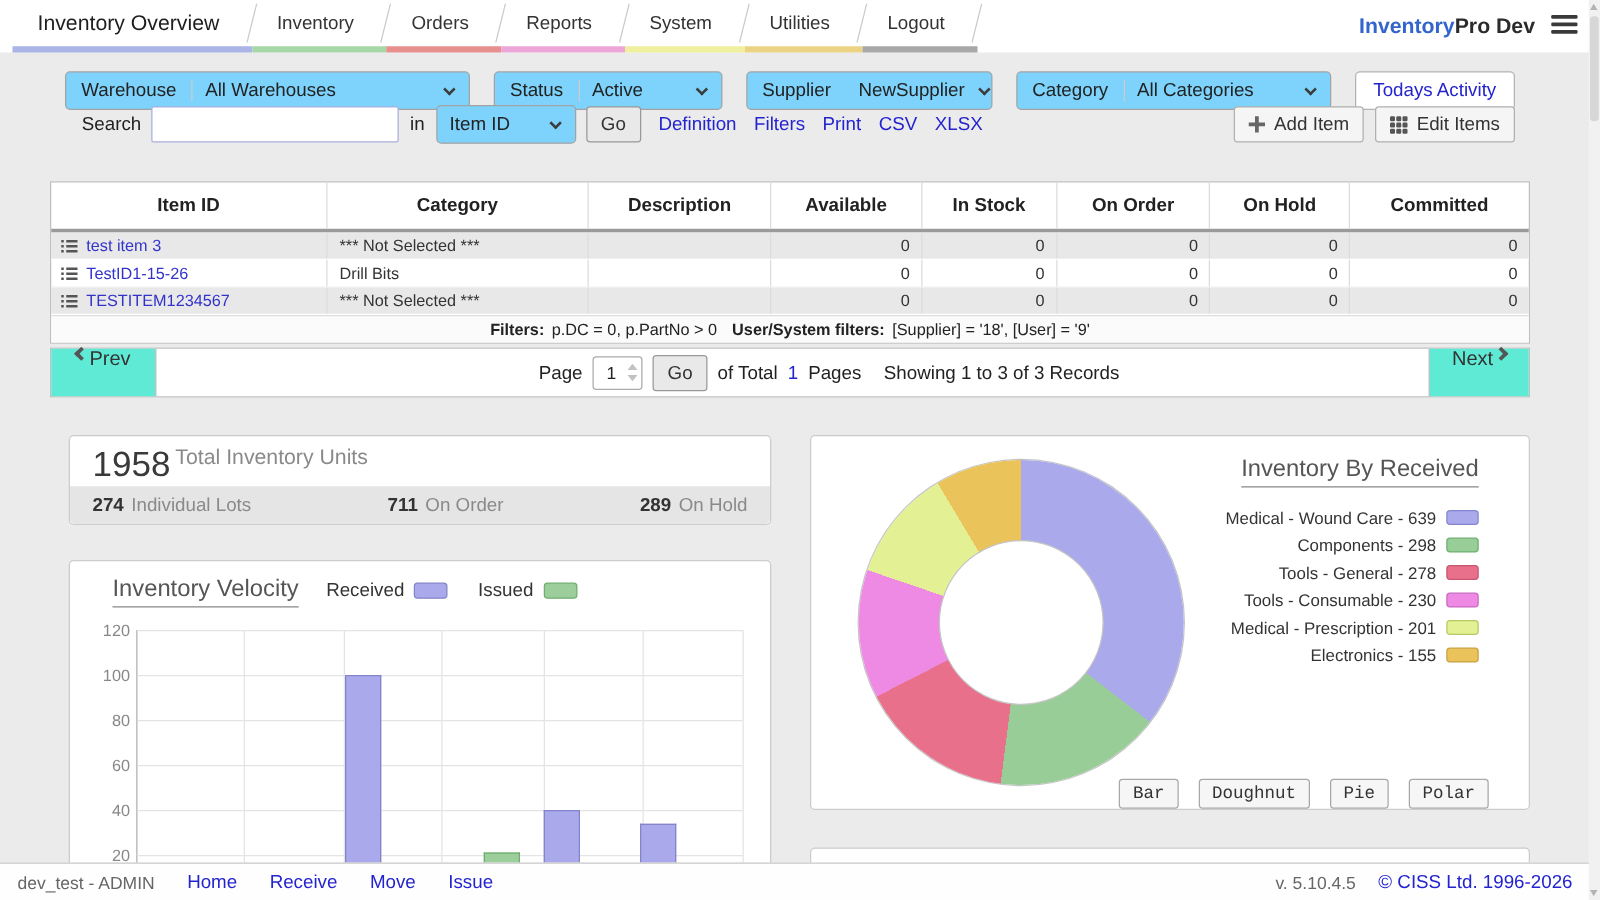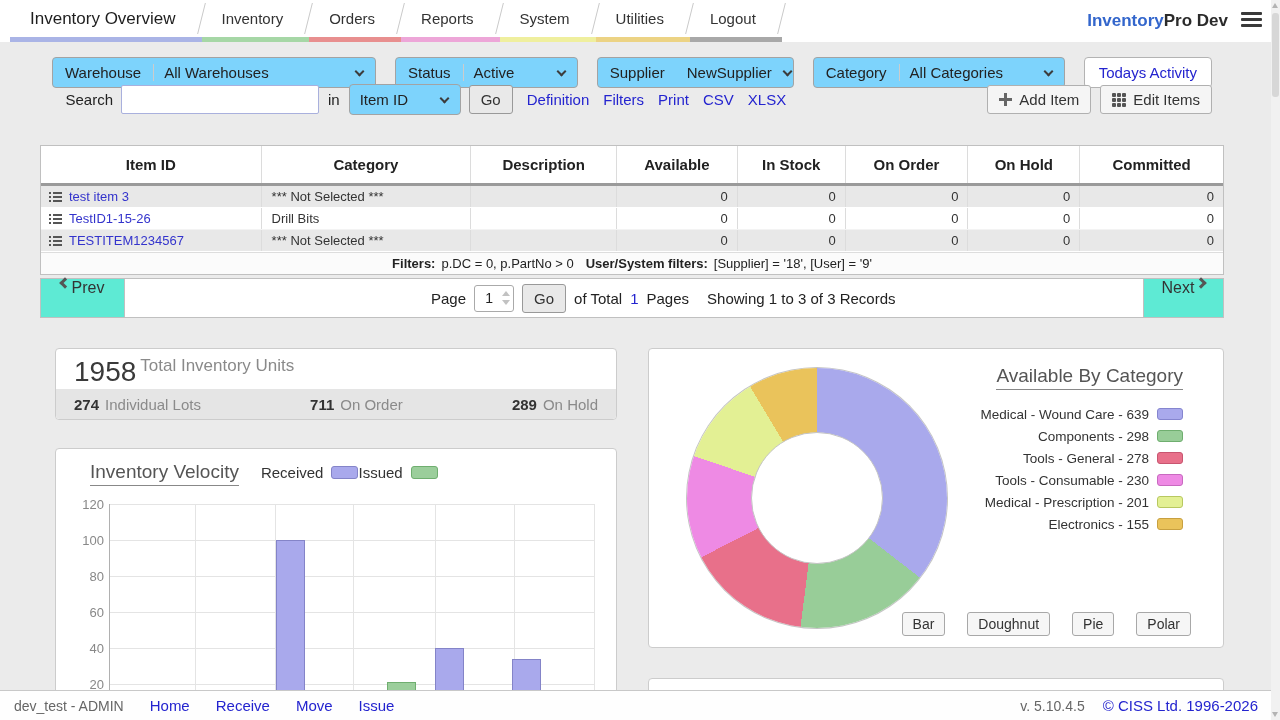--- a/index.html
+++ b/index.html
@@ -111,21 +111,21 @@
   .ytick { position:absolute; left:-46px; width:40px; text-align:right; font-size:13px; color:#888; }
   .bar { position:absolute; bottom:0; width:29px; border:1px solid; border-bottom:none; }
 
   .category-card { top:348px; left:648px; width:576px; height:300px; }
   .donut { position:absolute; left:38px; top:19px; width:260px; height:260px; border-radius:50%; box-shadow:0 0 0 1px #c4c4c4; }
   .donut-hole { position:absolute; left:64px; top:64px; width:132px; height:132px; background:#fff; border-radius:50%; border:1px solid #c4c4c4; }
   .cat-title { position:absolute; top:16px; right:40px; }
   .cat-legend { position:absolute; top:54px; right:40px; }
   .cat-leg-row { height:22px; display:flex; align-items:center; justify-content:flex-end; gap:8px; font-size:13.5px; color:#333; }
   .cat-swatch { width:26px; height:12px; border-radius:3px; border:1px solid; flex:none; }
-  .chart-btns { position:absolute; bottom:11px; right:32px; display:flex; gap:22px; }
+  .chart-btns { position:absolute; bottom:0; right:32px; display:flex; gap:16px;font-family:Liberation Mono, monospace; }
   .chart-btn { padding:3px 10px; background:#f6f6f6; border:1px solid #a8a8a8; border-radius:3px; font-size:14px; color:#333; cursor:pointer; }
 
   .next-card { top:678px; left:648px; width:576px; height:42px; }
 
   
   .footer { position:absolute; top:690px; left:0; width:1280px; height:30px; background:#fefefe; border-top:1px solid #c8c8c8; z-index:40;
             display:flex; align-items:center; padding:0 14px; font-size:14px; }
   .footer .user { color:#666; margin-right:26px; }
   .footer-links { display:flex; gap:26px;text-align:center; }
   .footer .ver { margin-left:auto; color:#666; }
@@ -344,21 +344,21 @@
       <div class="stat">
         <div class="sv">289</div>
         <div class="sl">On Hold</div>
       </div>
     </div>
 </div>
 
 <div class="card velocity-card">
   <div class="chart-head">
     <span class="chart-title">Inventory Velocity</span>
-    <div style="display:flex;">
+    <div style="display:flex;gap:24px">
         <div class="leg-item">
           <div style="display: inline;">Received</div>
           <div class="swatch" style="background: rgb(169, 169, 236); border-color: rgb(132, 132, 200);"></div>
         </div>
         <div class="leg-item">
           <div style="display: inline;">Issued</div>
           <div class="swatch" style="background: rgb(155, 206, 155); border-color: rgb(111, 174, 111);"></div>
         </div>
       </div>
   </div>
@@ -385,21 +385,21 @@
       <div class="bar" style="left: 57.3%; top: 178.2px; background: rgb(155, 206, 155); border-color: rgb(111, 174, 111);"></div>
       <div class="bar" style="left: 67.2%; top: 144px; background: rgb(169, 169, 236); border-color: rgb(132, 132, 200);"></div>
       <div class="bar" style="left: 83.1%; top: 154.8px; background: rgb(169, 169, 236); border-color: rgb(132, 132, 200);"></div>
     </div>
 </div>
 
 <div class="card category-card">
   <div class="donut" style="background: conic-gradient(rgb(169, 169, 236) 0deg, rgb(169, 169, 236) 127.73deg, rgb(152, 205, 152) 127.73deg, rgb(152, 205, 152) 187.3deg, rgb(232, 112, 138) 187.3deg, rgb(232, 112, 138) 242.87deg, rgb(238, 138, 228) 242.87deg, rgb(238, 138, 228) 288.84deg, rgb(227, 240, 148) 288.84deg, rgb(227, 240, 148) 329.02deg, rgb(234, 195, 91) 329.02deg, rgb(234, 195, 91) 360deg);">
     <div class="donut-hole"></div>
   </div>
-  <span class="chart-title cat-title">Available By Category</span>
+  <span class="chart-title cat-title">Inventory By Received</span>
   <div class="cat-legend">
       <div class="cat-leg-row">
         <div style="display: inline;">Medical - Wound Care - 639</div>
         <div class="cat-swatch" style="background: rgb(169, 169, 236); border-color: rgb(133, 133, 207);"></div>
       </div>
       <div class="cat-leg-row">
         <div style="display: inline;">Components - 298</div>
         <div class="cat-swatch" style="background: rgb(152, 205, 152); border-color: rgb(111, 174, 111);"></div>
       </div>
       <div class="cat-leg-row">

